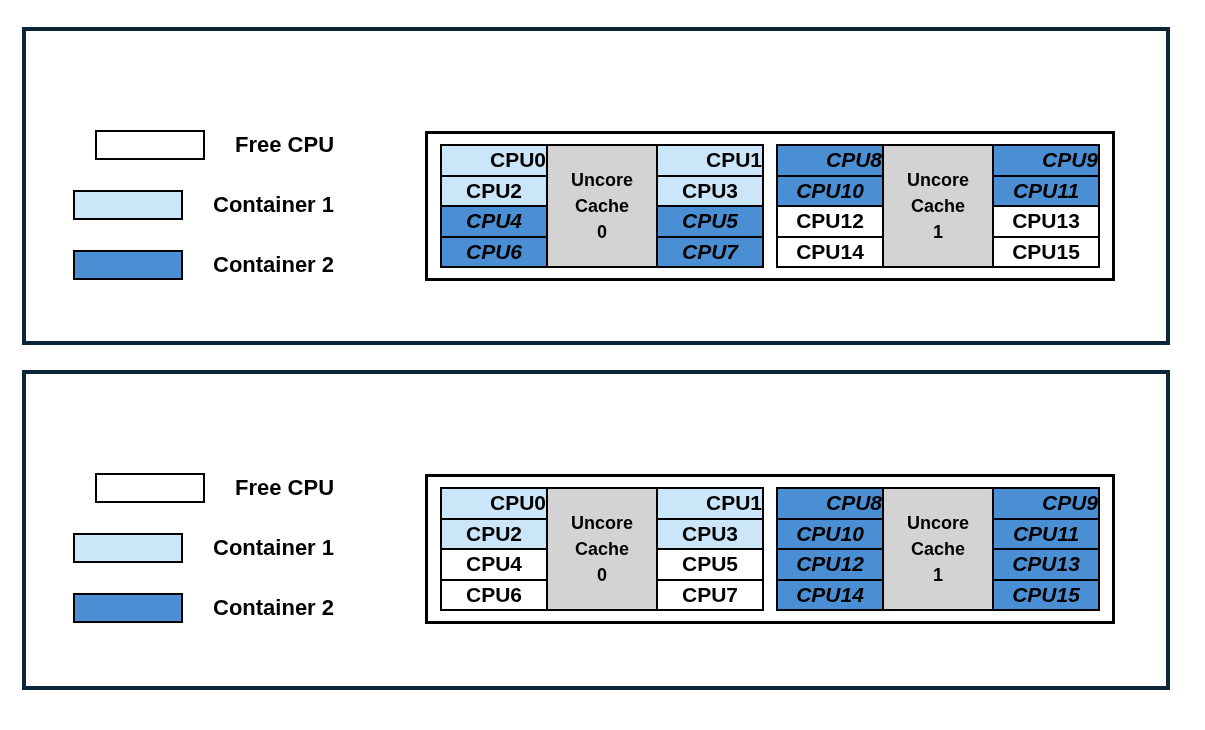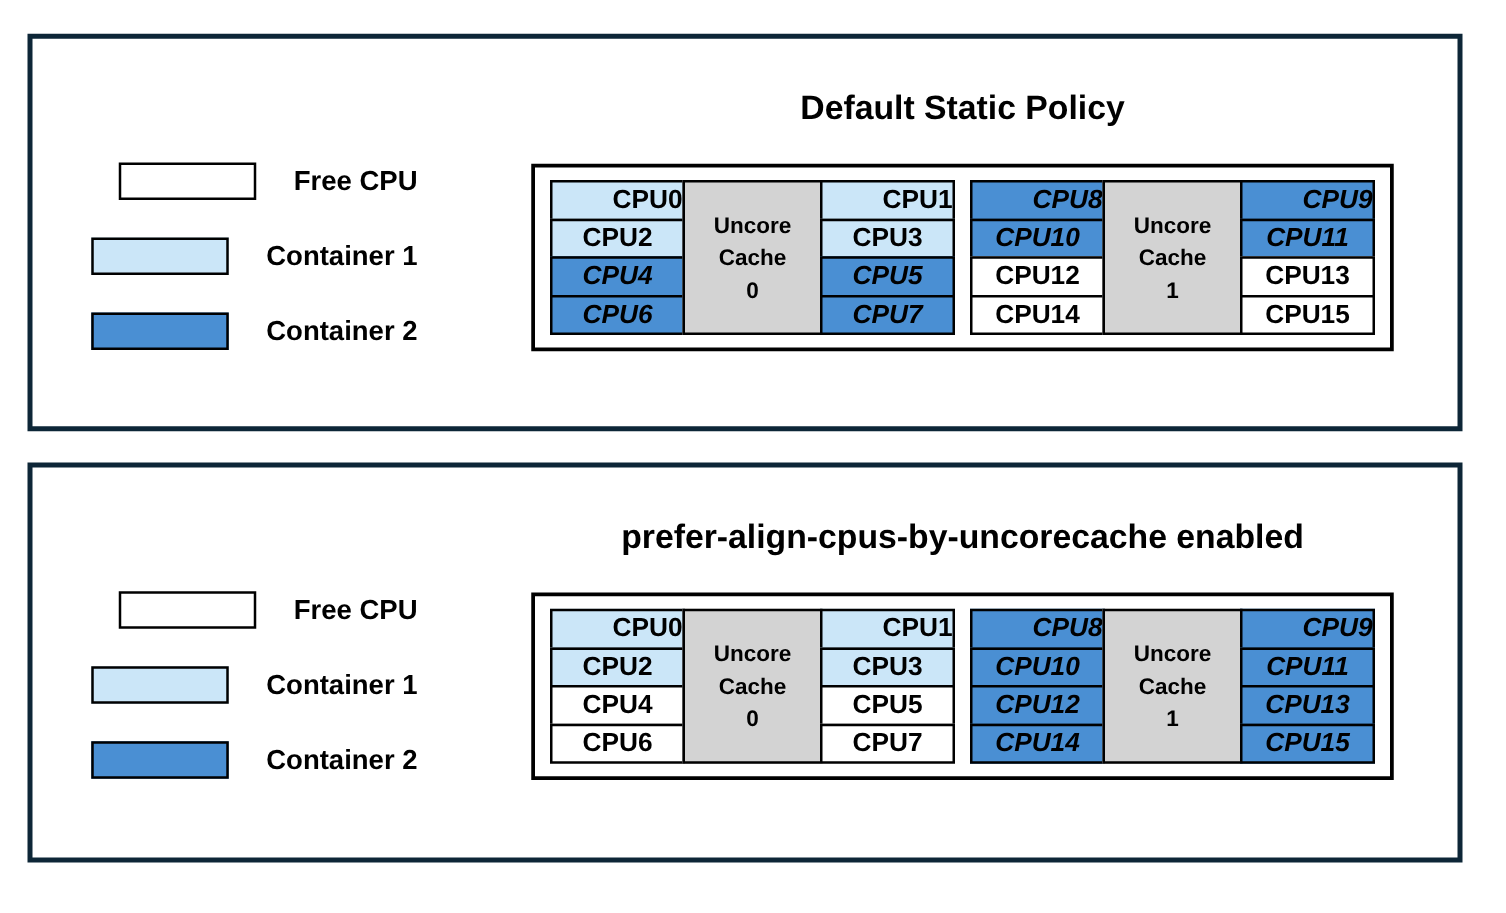--- a/index.html
+++ b/index.html
@@ -51,21 +51,20 @@
   .uncore-num{line-height:26px;}
 
   [data-state="free"]{background:var(--free,#ffffff);}
   [data-state="container1"]{background:var(--container1,#cbe6f8);}
   [data-state="container2"]{background:var(--container2,#4a8fd3);font-style:italic;}
 </style>
 </head>
 <body>
 
 <div class="panel top">
-  <div class="panel-title">Default Static Policy</div>
 
   <div class="legend">
     <div class="legend-row">
       <span class="legend-swatch" data-state="free"></span>
       <span class="legend-label">Free CPU</span>
     </div>
     <div class="legend-row">
       <span class="legend-swatch" data-state="container1"></span>
       <span class="legend-label">Container 1</span>
     </div>
@@ -110,21 +109,20 @@
         <div class="cell" data-state="container2">CPU9</div>
         <div class="cell" data-state="container2">CPU11</div>
         <div class="cell" data-state="free">CPU13</div>
         <div class="cell" data-state="free">CPU15</div>
       </div>
     </div>
   </div>
 </div>
 
 <div class="panel bottom">
-  <div class="panel-title">prefer-align-cpus-by-uncorecache enabled</div>
 
   <div class="legend">
     <div class="legend-row">
       <span class="legend-swatch" data-state="free"></span>
       <span class="legend-label">Free CPU</span>
     </div>
     <div class="legend-row">
       <span class="legend-swatch" data-state="container1"></span>
       <span class="legend-label">Container 1</span>
     </div>

